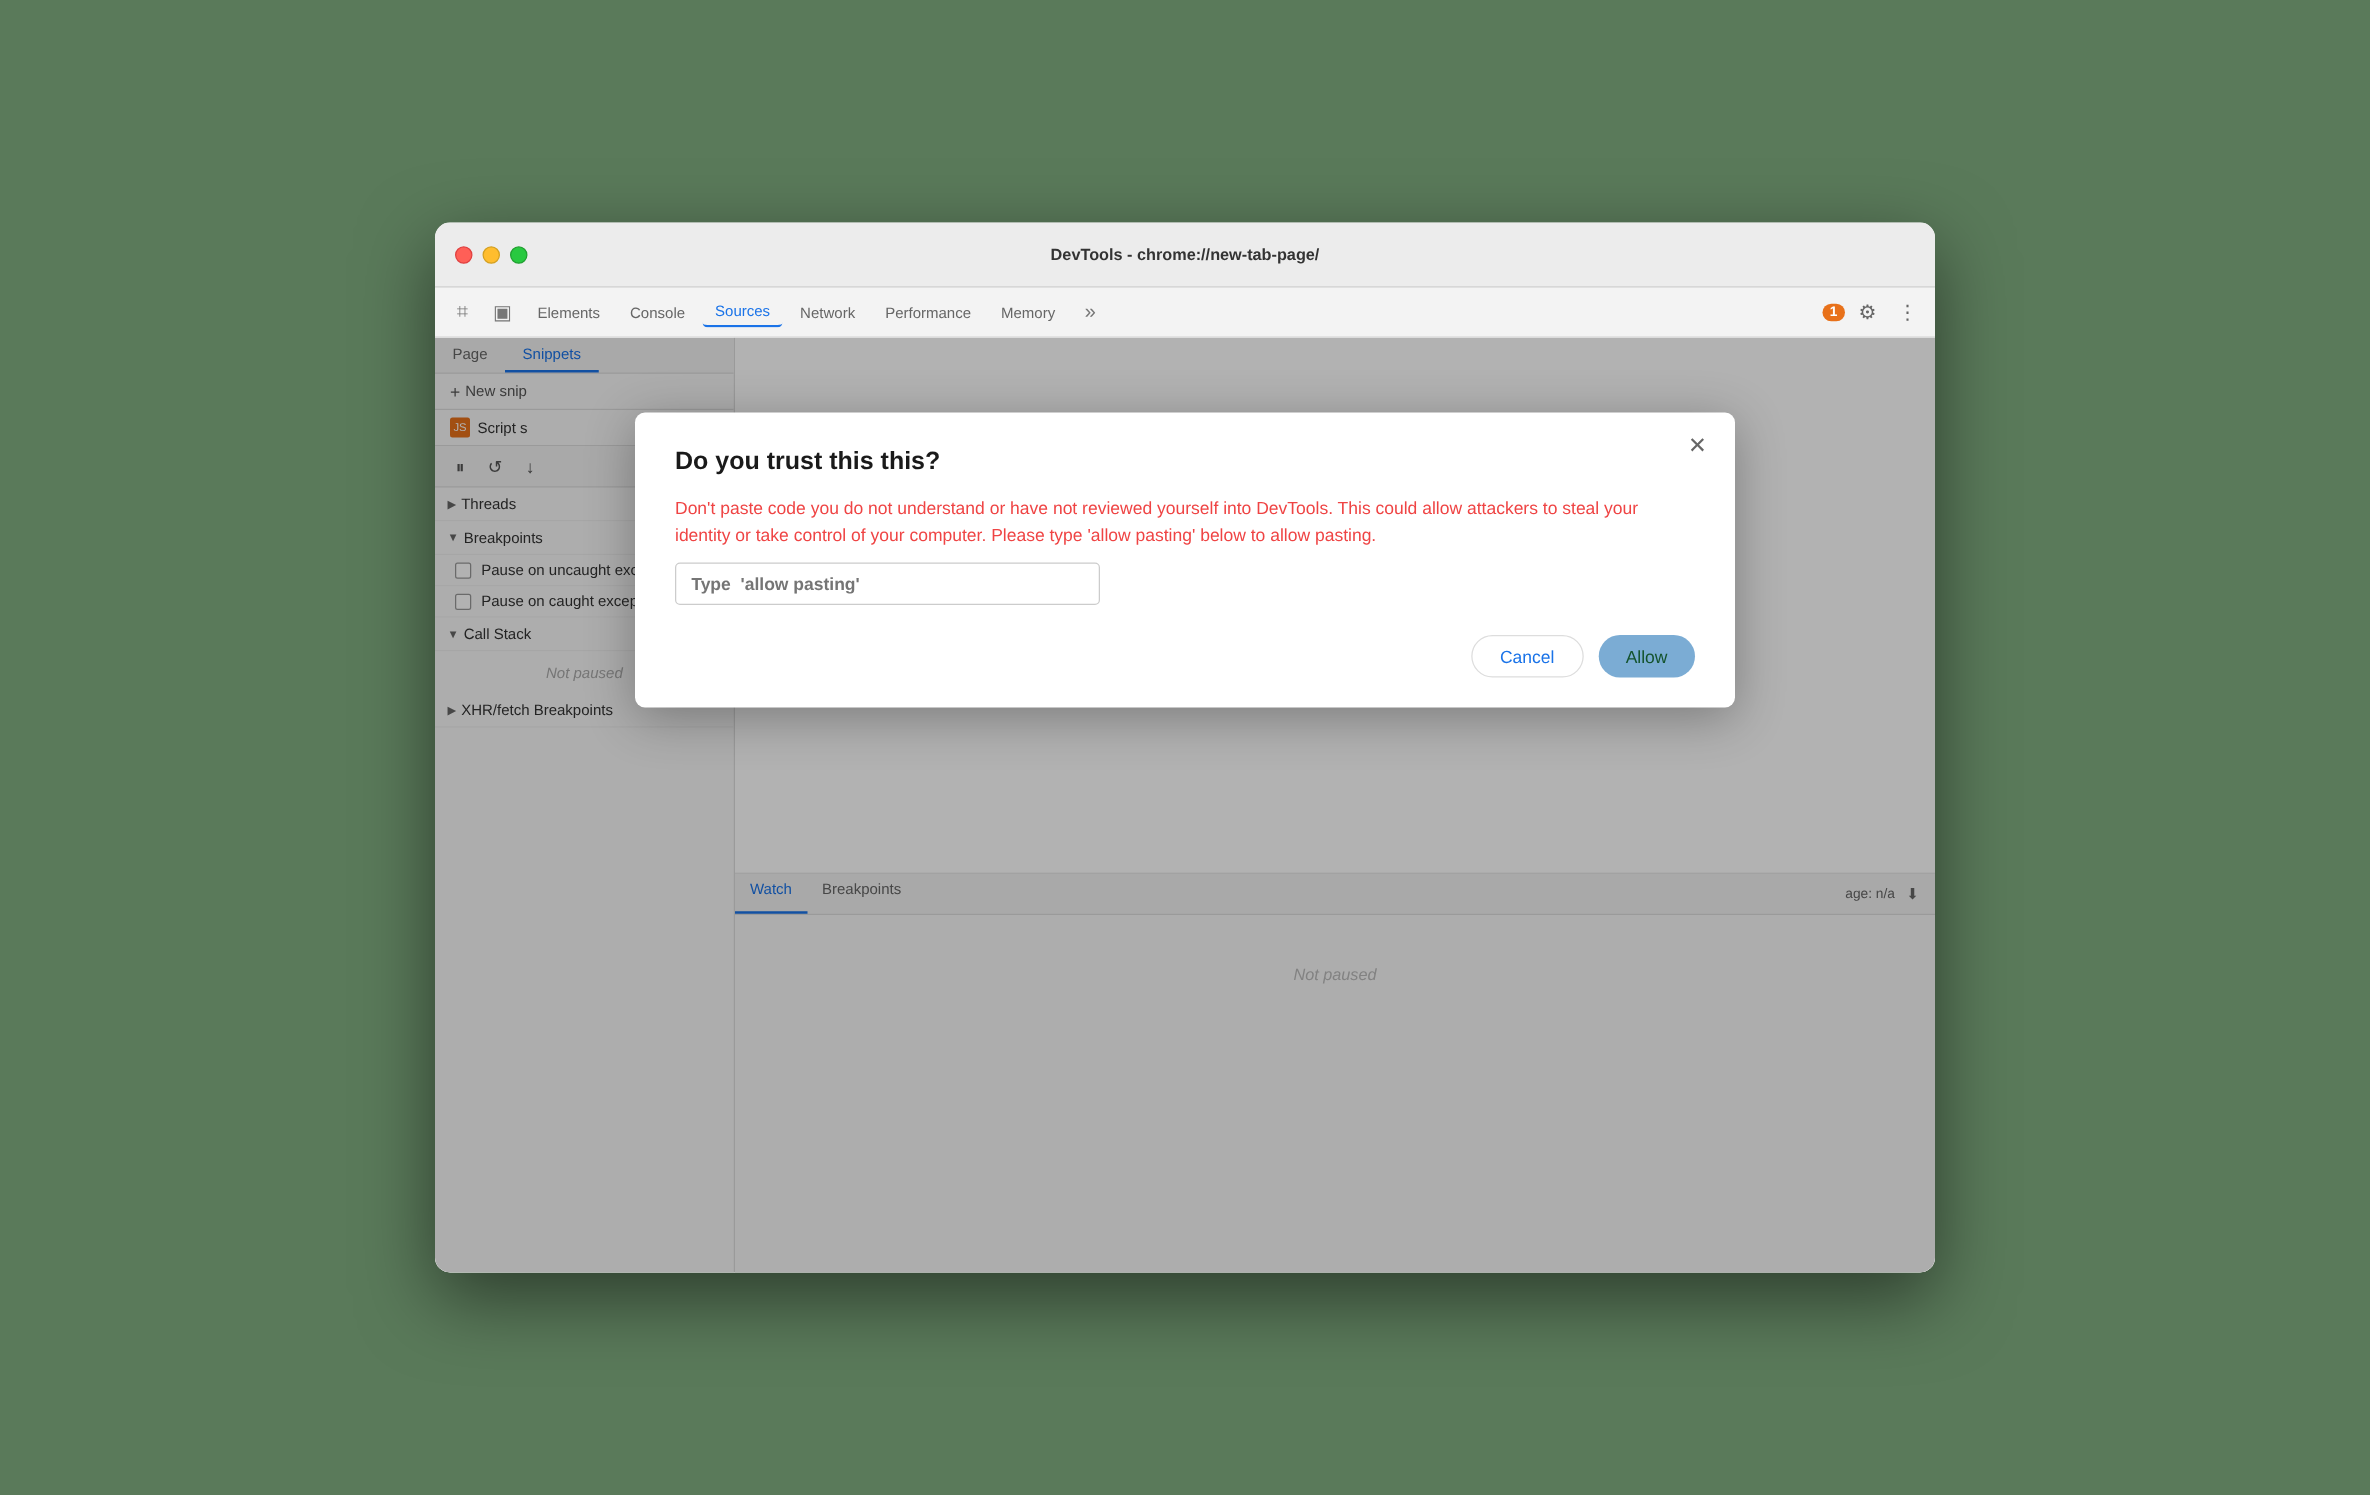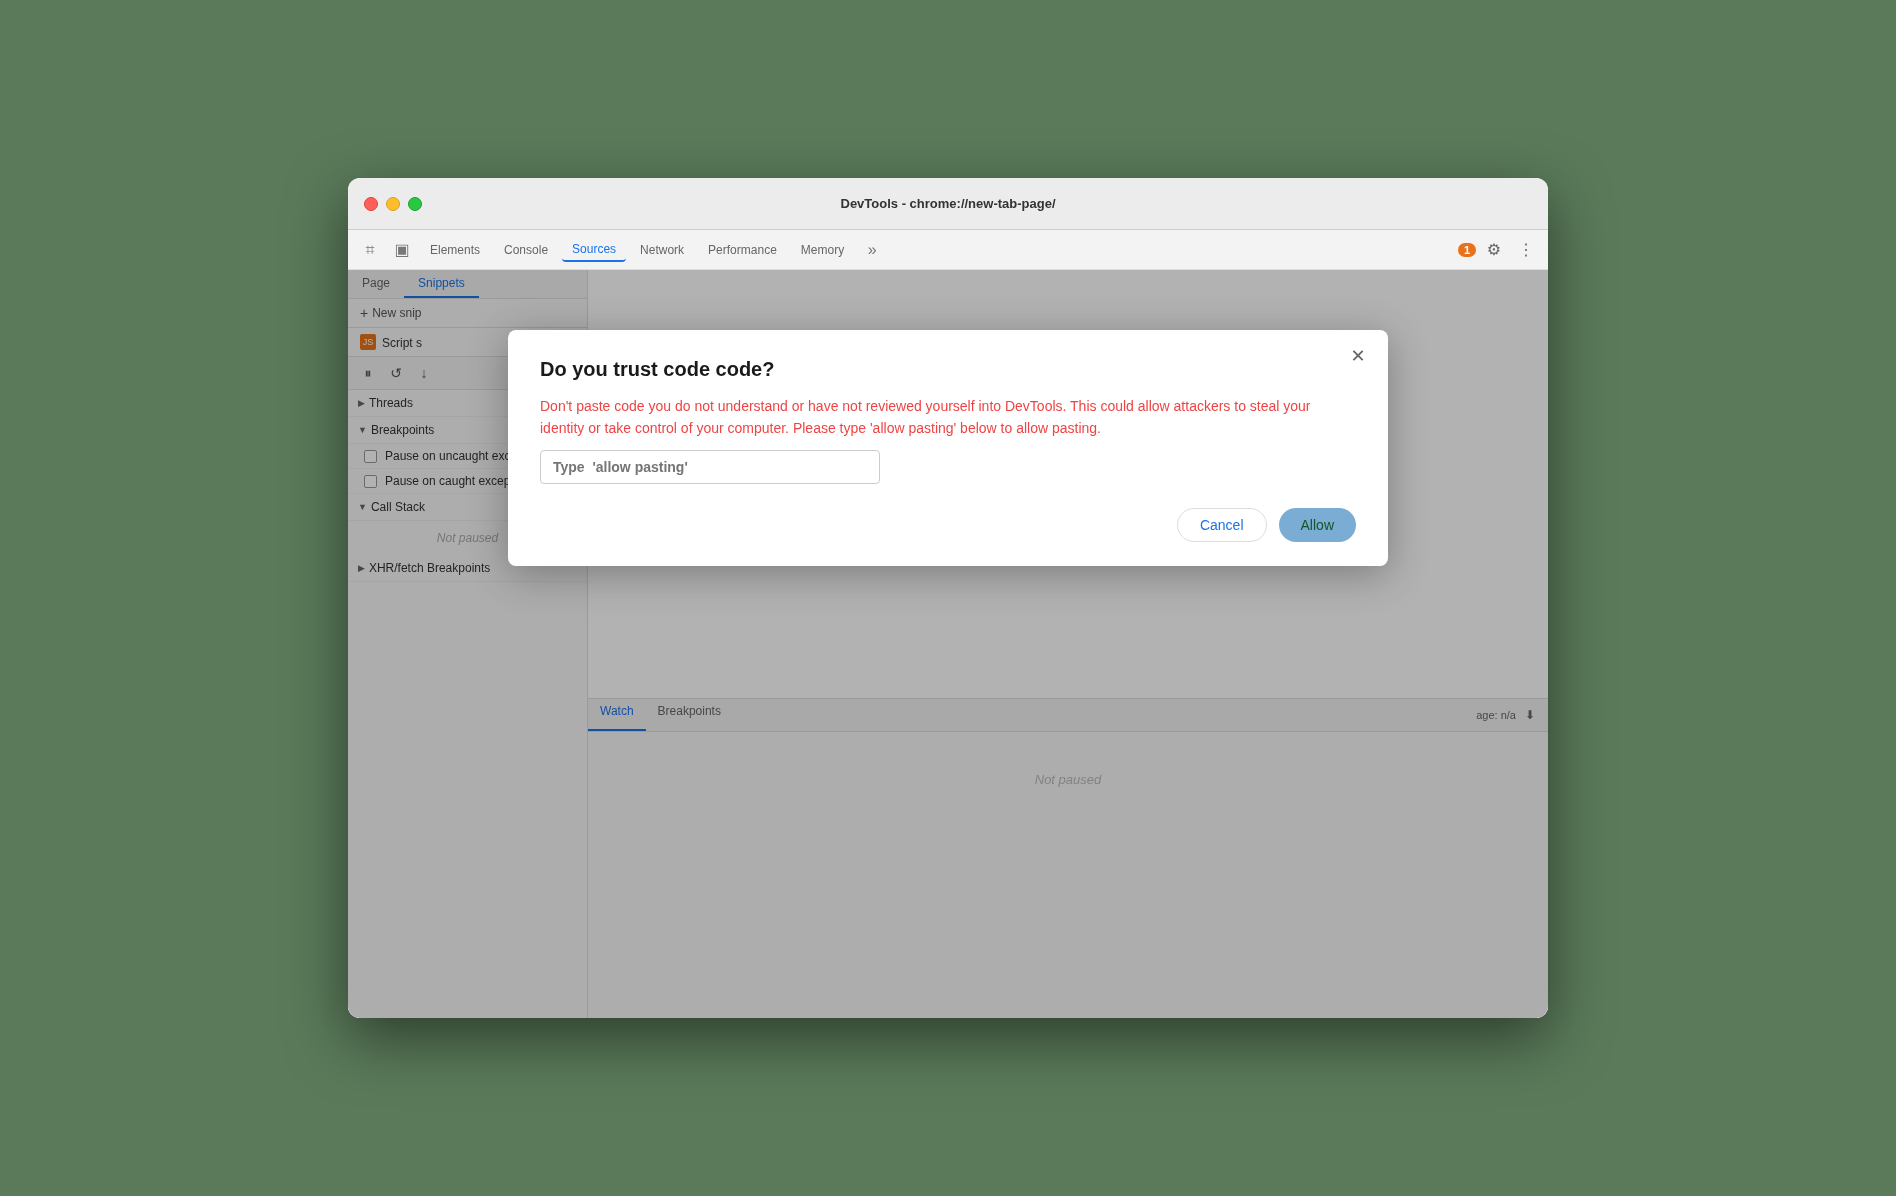--- a/index.html
+++ b/index.html
@@ -170,21 +170,21 @@
       font-size: 12px;
       color: #555;
       cursor: pointer;
       padding: 2px 4px;
       border-radius: 3px;
     }
     .plus-icon { font-size: 14px; color: #555; }
 
     .script-item {
       display: flex;
-      align-items: flex-end;
+      align-items: center;
       gap: 6px;
       padding: 6px 12px;
       font-size: 12px;
       color: #333;
       cursor: pointer;
     }
     .script-icon {
       width: 16px;
       height: 16px;
       background: #e8711a;
@@ -505,21 +505,21 @@
               <div class="icon-btn" style="width:20px;height:20px;font-size:12px;">⬇</div>
             </div>
           </div>
           <div class="not-paused-right">Not paused</div>
         </div>
       </div>
 
       <div class="modal-overlay">
         <div class="modal">
           <div class="modal-close">✕</div>
-          <div class="modal-title">Do you trust code code?</div>
+          <div class="modal-title">Do you trust this this?</div>
           <div class="modal-body">Don't paste code you do not understand or have not reviewed yourself into DevTools. This could allow attackers to steal your identity or take control of your computer. Please type 'allow pasting' below to allow pasting.</div>
           <input class="modal-input" type="text" placeholder="Type  'allow pasting'" style="">
           <div class="modal-actions">
             <button class="btn-cancel">Cancel</button>
             <button class="btn-allow">Allow</button>
           </div>
         </div>
       </div>
     </div>
   </div>

